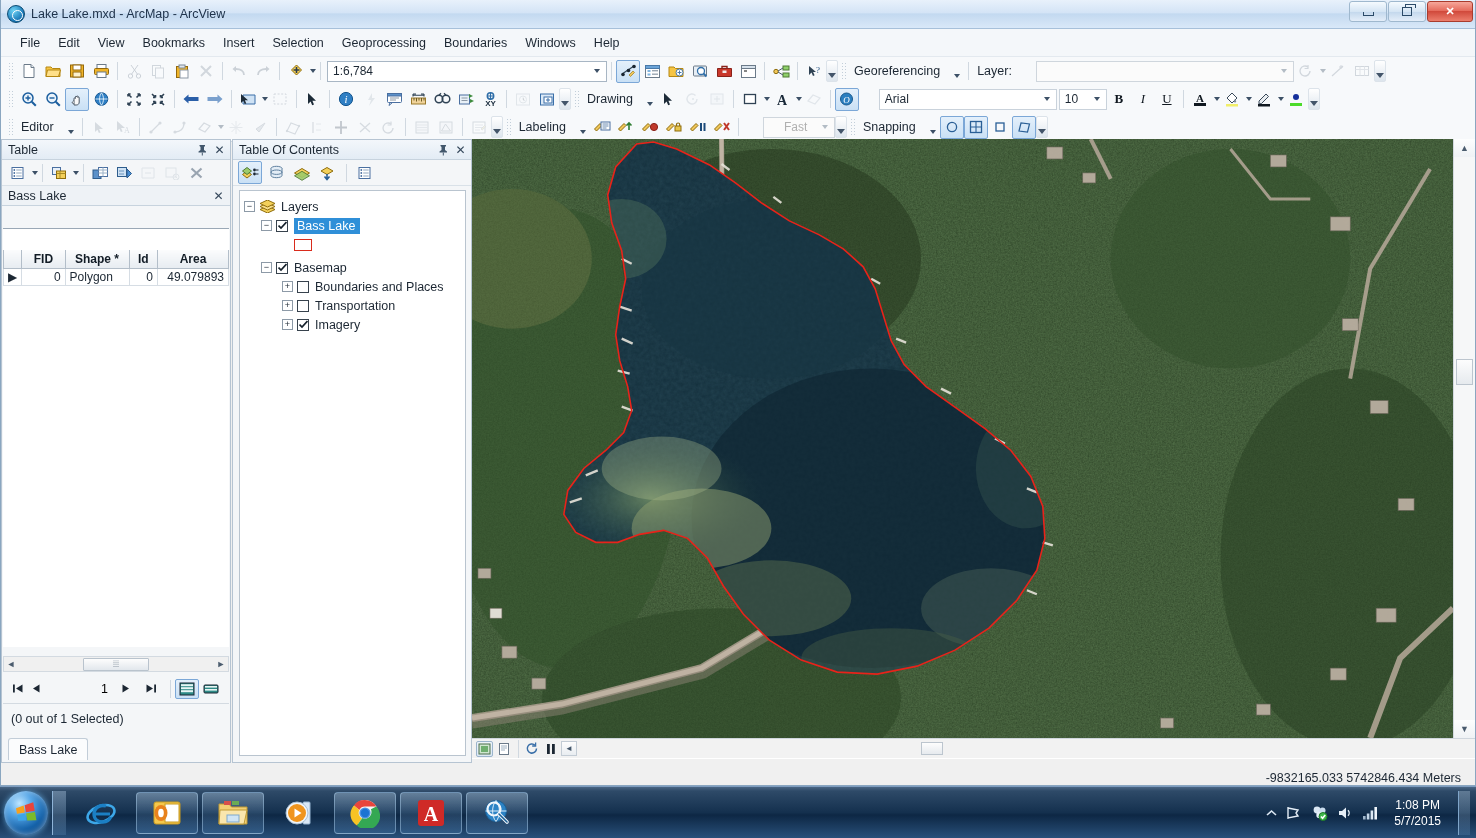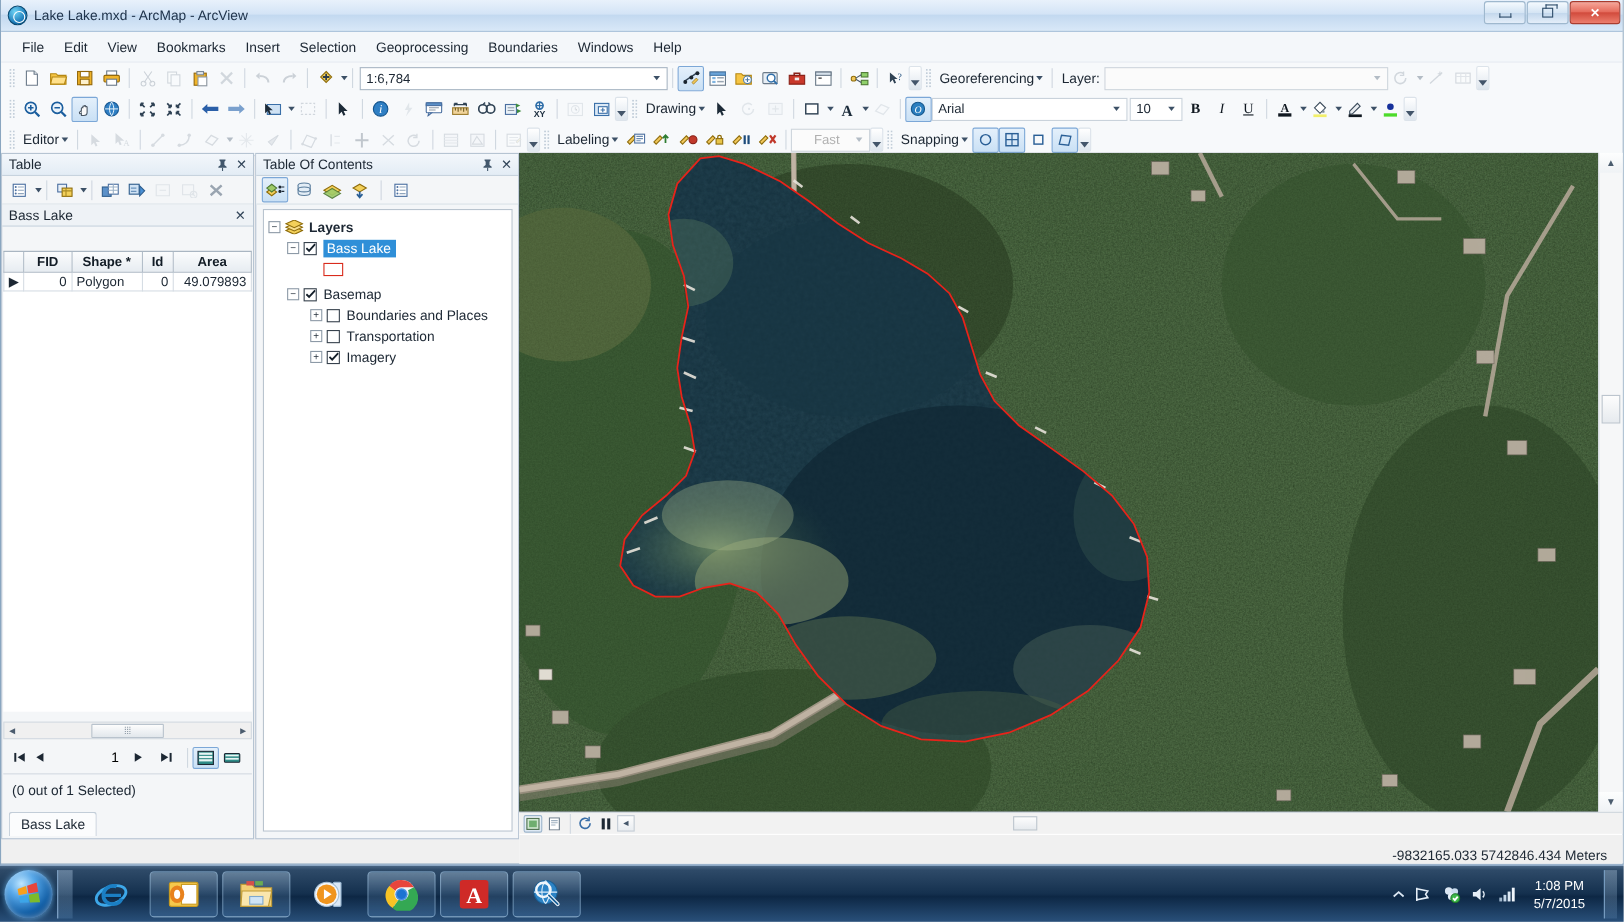--- a/index.html
+++ b/index.html
@@ -50,23 +50,23 @@
   .grip { width:6px; height:18px; margin:0 3px; flex:none;
     background-image: radial-gradient(#b9c6d3 40%, transparent 42%);
     background-size:3px 3px; background-position:0 0; opacity:.85;}
   .sep { width:1px; height:18px; background:#d0d8e0; margin:0 4px; flex:none; }
   .tbtn { width:24px; height:23px; display:flex; align-items:center; justify-content:center;
     flex:none; border:1px solid transparent; border-radius:2px; position:relative; }
   .tbtn.active { border-color:#7ba7d7; background:linear-gradient(to bottom,#e4f0fb,#c9e0f5); }
   .tbtn.dis { opacity:.35; }
   .caret { width:0;height:0;border-left:3.5px solid transparent;border-right:3.5px solid transparent;
     border-top:4px solid #3c5066; margin-left:2px; flex:none;}
-  .tblabel { font-size:12.5px; color:#1c2733; padding:2px 4px; display:flex; align-items:center; flex:none;}
+  .tblabel { font-size:12.5px; color:#1c2733; padding:2px 4px; display:flex; align-items:flex-end; flex:none;gap:12px;}
   .combo { height:21px; border:1px solid #a8b6c4; background:#fff; display:flex; align-items:center;
-    padding:0 2px 0 5px; font-size:12px; color:#1c2733; flex:none; }
+    padding:0 2px 0 5px; font-size:12px; color:#1c2733; flex:none;margin-left:20px; }
   .combo .cbtn { margin-left:auto; width:16px; display:flex; align-items:center; justify-content:center;}
   .combo.dis { background:#fbfbfb; color:#b0b0b0; border-color:#cfd6dd; }
   .overflow { width:12px; height:22px; flex:none; display:flex; align-items:flex-end; justify-content:center;
     background:linear-gradient(to bottom,#ffffff,#dde5ed); border:1px solid #dce3ea; border-radius:2px;}
   .overflow:after{content:""; width:0;height:0;border-left:4px solid transparent;border-right:4px solid transparent;
     border-top:5px solid #43556a; margin-bottom:3px;}
 
   
   svg { display:block; }
 
@@ -83,21 +83,21 @@
 
   
   #table-panel { left:0; top:0; width:230px; height:624px; }
   .tbl-toolbar { height:26px; display:flex; align-items:center; padding-left:4px;
     background:#f4f6f8; border-bottom:1px solid #d9e1e8;}
   .tbl-tab { height:20px; display:flex; align-items:center; padding:0 4px 0 6px;
     background:#eef2f6; border-bottom:1px solid #c7d3de; font-size:12.5px; color:#1c2733;}
   .tbl-tab .xbtn { margin-left:auto; }
   .grid-wrap { position:absolute; left:1px; top:88px; right:1px; bottom:115px; background:#fff;
       border-top:1px solid #9aa8b6;}
-  table.grid { border-collapse:collapse; font-size:12px; width:100%; }
+  table.grid { border-collapse:collapse; font-size:12px; width:100%;margin-top:21px; }
   table.grid th { background:linear-gradient(to bottom,#fbfcfd,#e7ecf1);
      border:1px solid #b3bec9; border-top:none; font-weight:bold; color:#121c26;
      padding:2px 4px; height:17px; text-align:center; }
   table.grid td { border:1px solid #d6dde4; padding:1px 4px; height:16px; color:#1c2733; background:#fff;}
   td.num { text-align:right; }
   td.rowsel { width:14px; background:#eef2f6; text-align:center; color:#222; padding:0;}
   th.corner { width:14px; background:linear-gradient(to bottom,#fbfcfd,#e7ecf1); }
   td.fidcell { border:1px solid #555; text-align:right; }
   .hscroll { position:absolute; left:1px; right:1px; bottom:90px; height:16px; background:#f0f0f0;
     border:1px solid #d3dae1; display:flex; align-items:center; }
@@ -125,21 +125,21 @@
   .toc-tree { position:absolute; left:6px; top:50px; right:5px; bottom:6px; background:#fff;
     border:1px solid #b9c4cf; padding:6px 4px; font-size:12.5px; color:#1c2733;}
   .trow { display:flex; align-items:center; height:19px; }
   .exp { width:11px; height:11px; border:1px solid #8d9aa7; background:#fff; margin-right:4px;
     display:flex; align-items:center; justify-content:center; font-size:9px; line-height:9px; color:#26313c; flex:none;}
   .cb { width:12px;height:12px;border:1px solid #37424d;background:#fff; margin-right:6px; flex:none;
     display:flex; align-items:center; justify-content:center; }
   .cb .chk { width:9px; height:9px; }
   .lbl { white-space:nowrap; }
   .lbl.sel { background:#2f8fd8; color:#fff; padding:1px 5px 1px 3px; }
-  .lbl.bold { font-weight:bold; }
+  .lbl.bold { font-weight:normal; }
   .swatch { width:18px;height:12px;border:1px solid #d92b1c;background:#fff; }
 
   
   #map-panel { position:absolute; left:471px; top:0; right:0; bottom:0; background:#fff; }
   .map-view { position:absolute; left:0; top:0; right:22px; bottom:47px; overflow:hidden; background:#123; }
   .map-scroll-v { position:absolute; right:0; top:0; width:22px; bottom:47px;
      background:#f6f7f8; border-left:1px solid #d4dae0; }
   .sb-arrow { width:21px;height:18px; display:flex;align-items:center;justify-content:center; color:#4b5c6e;font-size:9px;
     background:linear-gradient(to bottom,#fdfefe,#eff2f5);}
   .sb-thumb-v { position:absolute; left:2px; width:17px; height:26px; top:220px;

